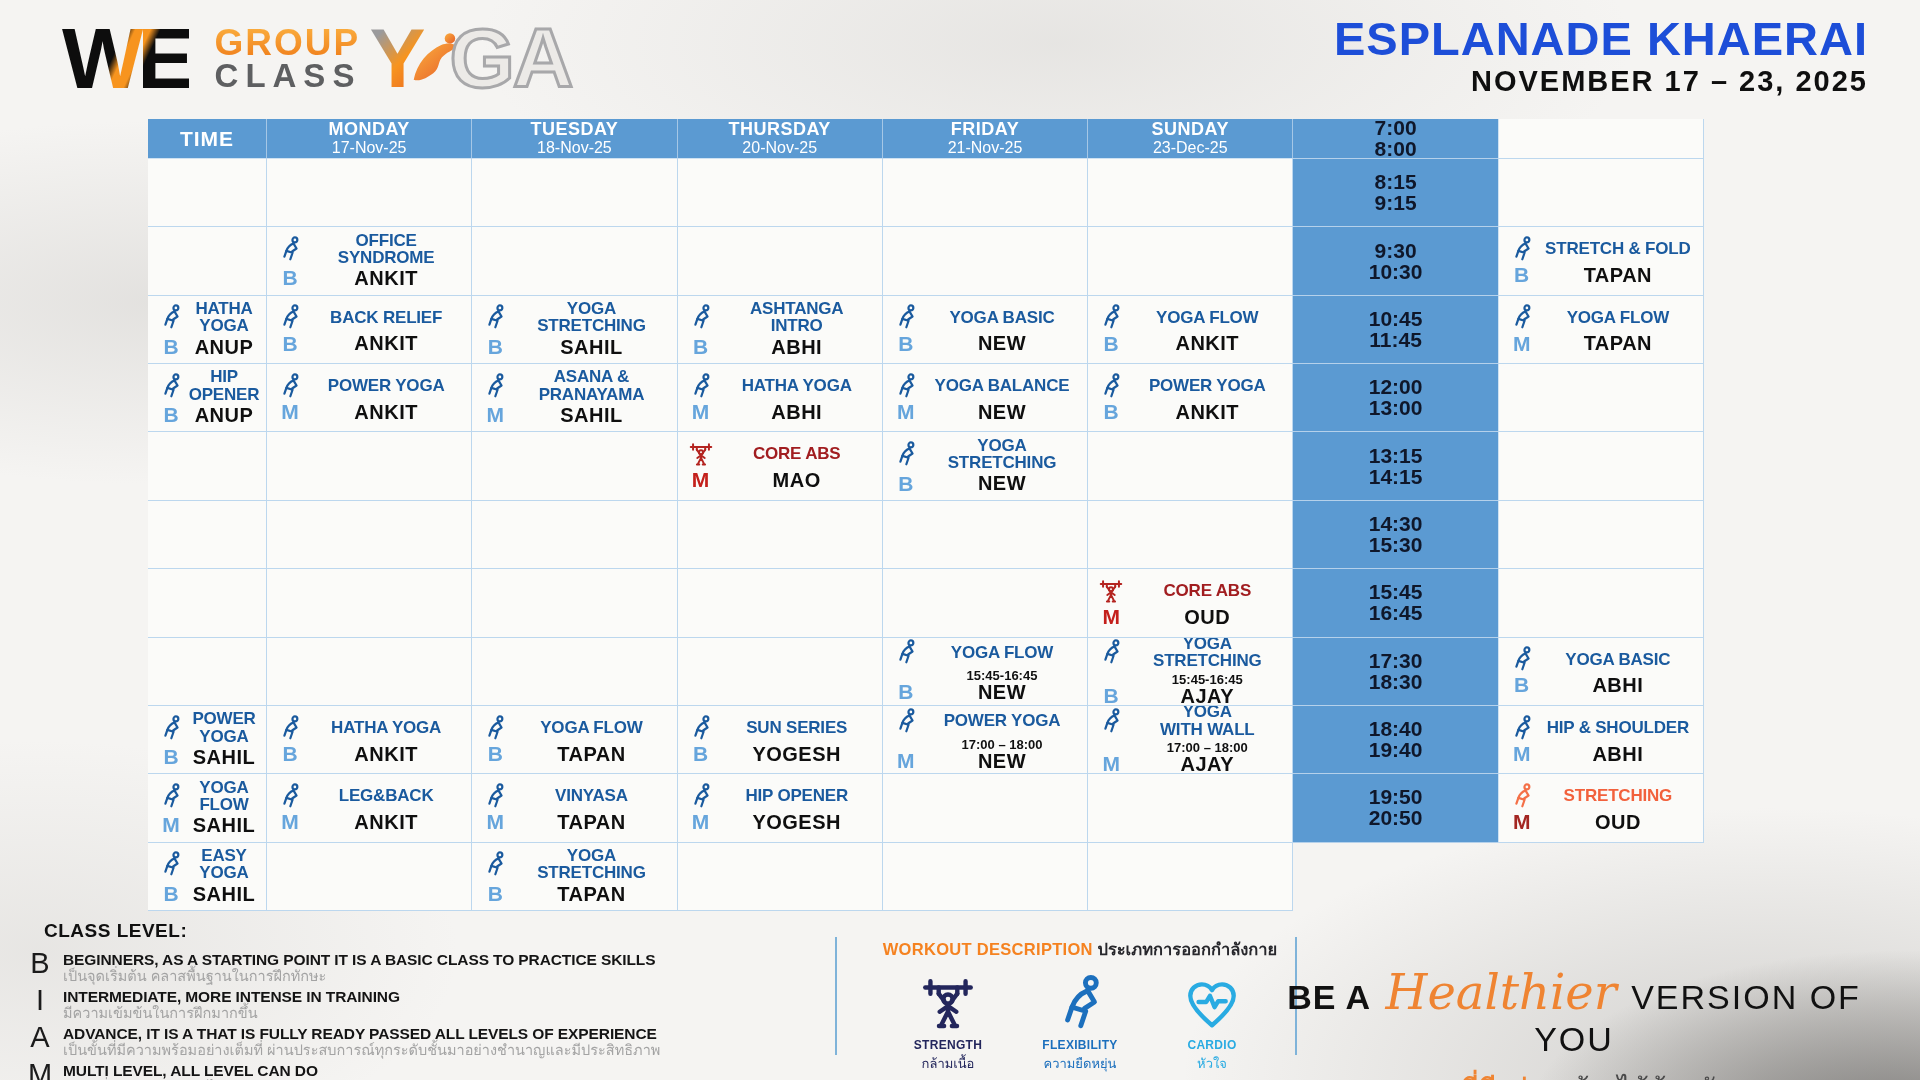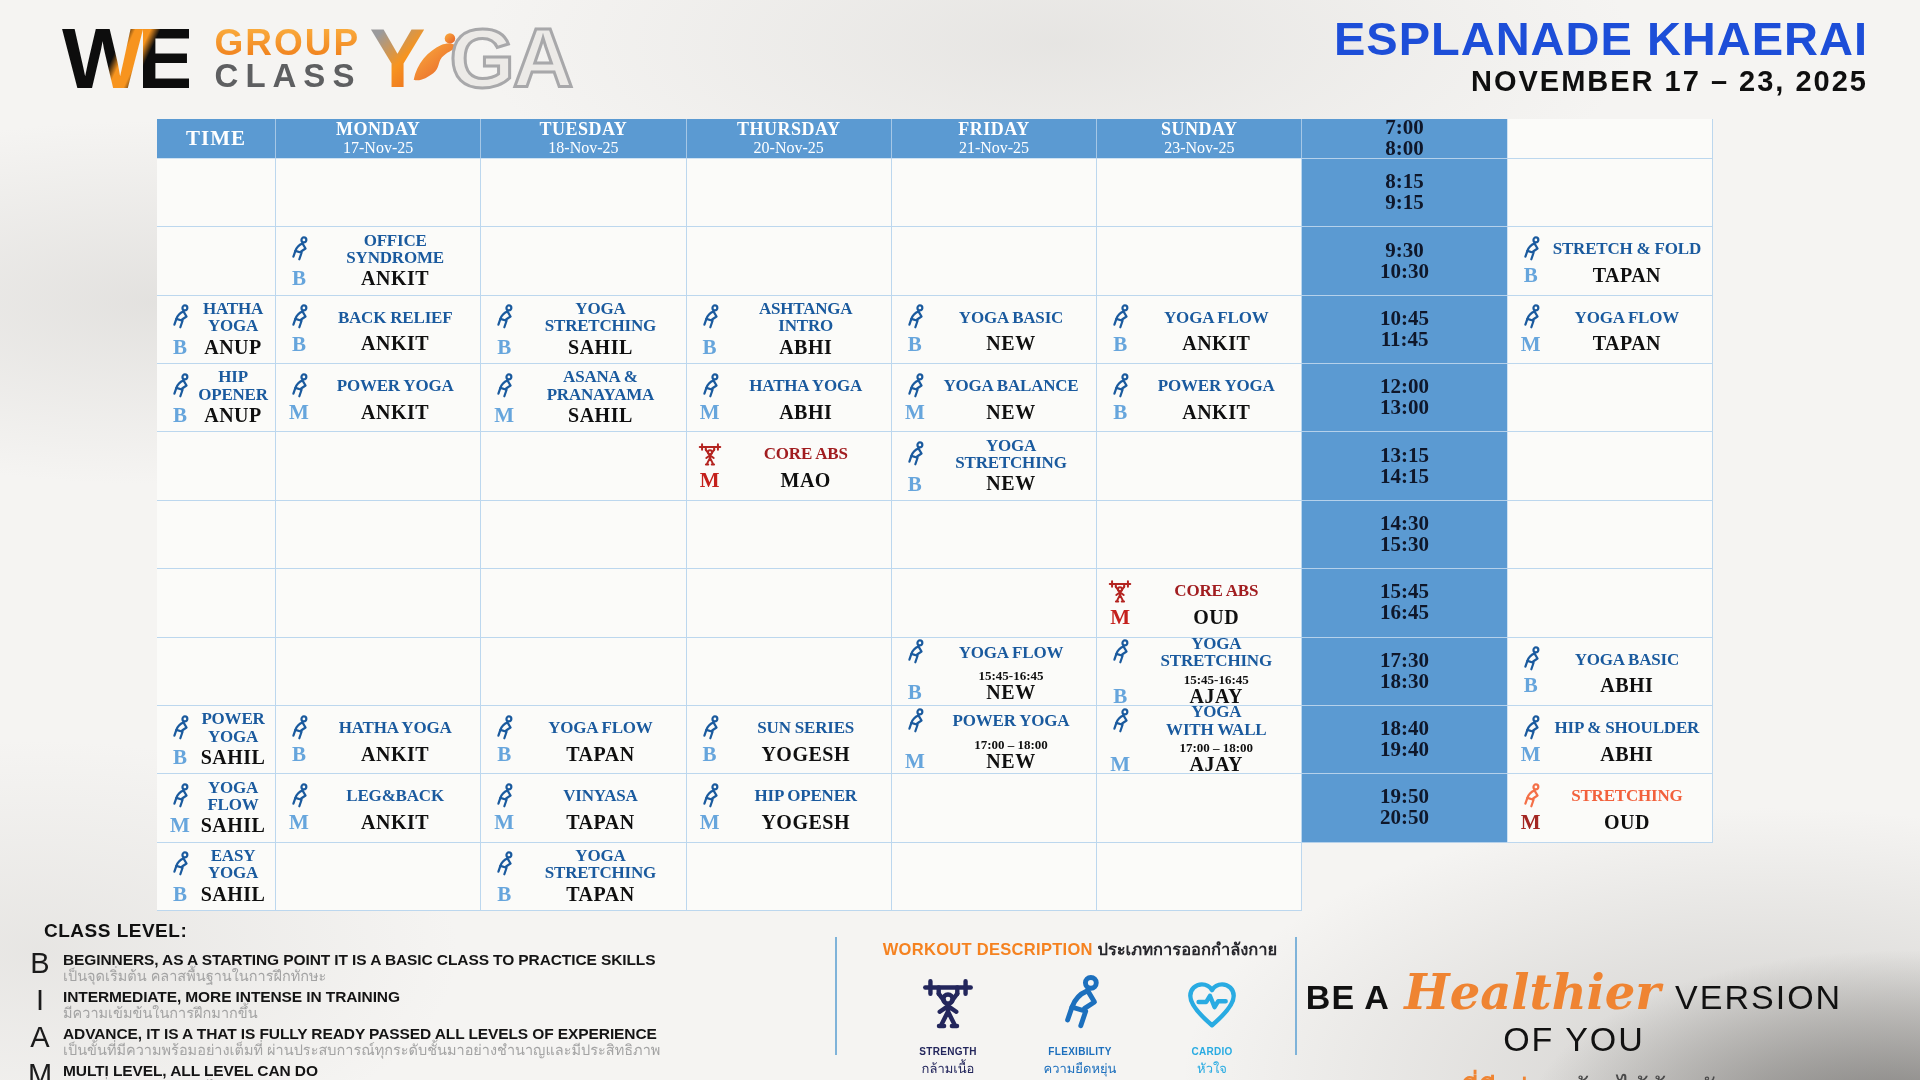--- a/index.html
+++ b/index.html
@@ -32,22 +32,22 @@
     background:linear-gradient(135deg,#9a9a9c 20%,#f7941e 55%,#e65c25); -webkit-background-clip:text; background-clip:text; color:transparent; }
   .gymnast{ width:58px; height:58px; margin:0 -14px 0 -20px; }
   .yoga-ga{ font-weight:900; font-size:84px; line-height:1; color:#eceae7; -webkit-text-stroke:3px #a8a8aa; letter-spacing:-2px; }
 
   .title-block{ position:absolute; right:52px; top:14px; text-align:right; }
   .main-title{ font-weight:900; font-size:47px; letter-spacing:1px; color:#1d4ed8; line-height:1.05; }
   .sub-title{ font-weight:800; font-size:29px; letter-spacing:2px; color:#0f0f0f; margin-top:2px; }
 
   
   .schedule{
-    position:absolute; left:157px; top:119px; width:1556px; height:792px;
-    display:grid; grid-template-columns:119px repeat(7,1fr); grid-template-rows:40px repeat(11,1fr);font-family:Liberation Serif, serif;
+    position:absolute; left:148px; top:119px; width:1556px; height:792px;
+    display:grid; grid-template-columns:119px repeat(7,1fr); grid-template-rows:40px repeat(11,1fr);
   }
   .hcell{ background:#5b9ad2; color:#fff; display:flex; flex-direction:column; align-items:center; justify-content:center;
     border-right:1px solid rgba(255,255,255,.45); border-bottom:1px solid #cfe2f2; }
   .hcell .dname{ font-weight:800; font-size:18px; letter-spacing:.5px; line-height:1.05; }
   .hcell .ddate{ font-weight:400; font-size:16px; line-height:1.1; }
   .corner{ font-weight:800; font-size:21px; letter-spacing:1px; }
   .tcell{ background:#5b9ad2; color:#0f172a; display:flex; flex-direction:column; justify-content:center;
     align-items:center; padding:7px 0 8px; border-bottom:1px solid rgba(255,255,255,.55); border-right:1px solid #cfe2f2; }
   .tcell span{ font-weight:800; font-size:21px; line-height:1; }
   .cell{ background:#fbfbf9; border-right:1px solid #bcd7ee; border-bottom:1px solid #bcd7ee;
@@ -76,26 +76,26 @@
 
   .vline{ position:absolute; top:937px; width:2px; height:118px; background:#7fb3d9; }
 
   .workout{ position:absolute; left:860px; top:936px; width:440px; text-align:center; }
   .workout-title{ font-size:16.5px; font-weight:800; }
   .workout-title .en{ color:#f58220; letter-spacing:.3px; }
   .workout-title .th{ color:#27272c; font-weight:600; }
   .workout-icons{ display:flex; justify-content:space-between; margin-top:10px; padding:0 28px; }
   .workout-item{ width:120px; display:flex; flex-direction:column; align-items:center; }
   .workout-item svg{ width:62px; height:62px; }
-  .workout-en{ font-weight:800; font-size:10px; letter-spacing:.3px; margin-top:8px; }
+  .workout-en{ font-weight:800; font-size:12px; letter-spacing:.3px; }
   .workout-th{ font-weight:400; font-size:13px; margin-top:1px; }
 
   .tagline{ position:absolute; right:56px; top:964px; width:580px; text-align:center; color:#111; }
   .tag-be{ font-weight:800; font-size:34px; letter-spacing:1px; }
-  .tag-script{ font-family:"DejaVu Serif","Liberation Serif",serif; font-style:italic; font-weight:700;
+  .tag-script{ font-family:"DejaVu Serif","Liberation Serif",serif; font-style:italic; font-weight:400;
     font-size:48px; color:#ef8432; margin:0 10px; }
   .tag-version{ font-weight:500; font-size:34px; letter-spacing:2px; }
   .tag-line2{ margin-top:8px; font-size:27px; }
   .tag-th-orange{ color:#ef8432; font-weight:700; }
   .tag-th-dark{ color:#4a4a4a; font-weight:400; margin-left:8px; }
 </style>
 </head>
 <body>
 
 <div class="logo">
@@ -138,21 +138,21 @@
     <div class="hcell">
       <div class="dname">THURSDAY</div>
       <div class="ddate">20-Nov-25</div>
     </div>
     <div class="hcell">
       <div class="dname">FRIDAY</div>
       <div class="ddate">21-Nov-25</div>
     </div>
     <div class="hcell">
       <div class="dname">SUNDAY</div>
-      <div class="ddate">23-Nov-25</div>
+      <div class="ddate">23-Dec-25</div>
     </div>
     <div class="tcell">
       <span>7:00</span>
       <span>8:00</span>
     </div>
     <div class="cell"></div>
     <div class="cell"></div>
     <div class="cell"></div>
     <div class="cell"></div>
     <div class="cell"></div>

